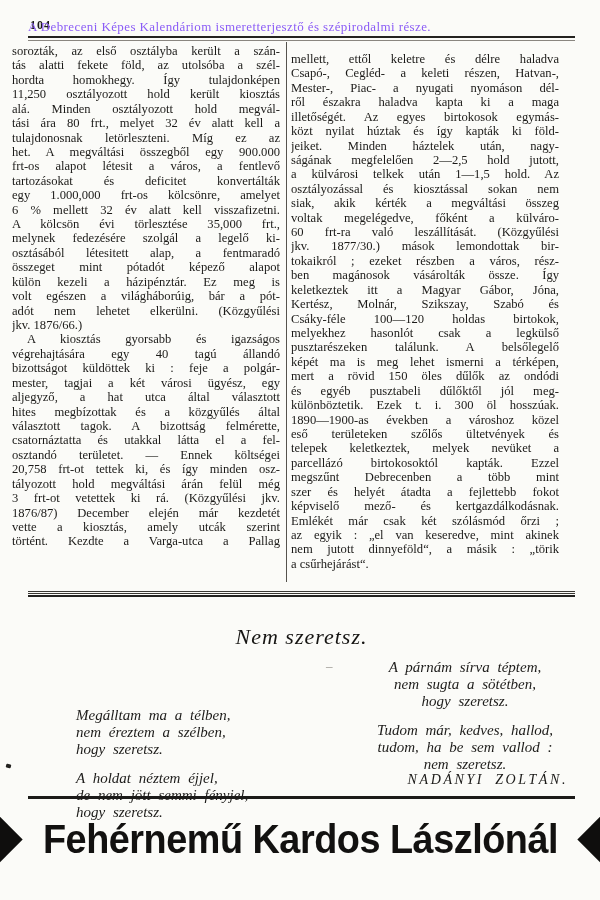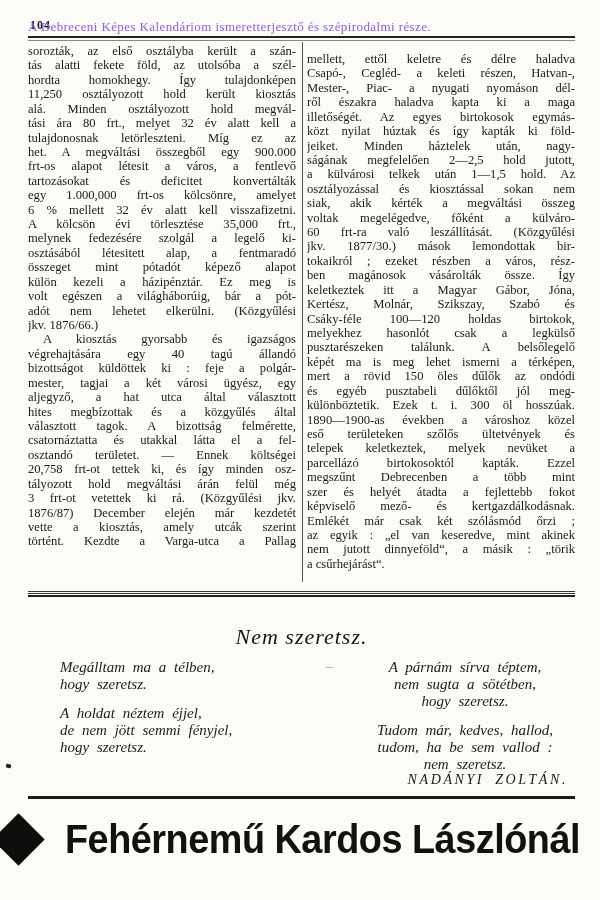--- a/index.html
+++ b/index.html
@@ -10,50 +10,50 @@
     color:#1b1a18;
   }
   
   .header{position:absolute;left:28px;top:18px;width:547px;height:16px;}
   .pagenum{position:absolute;left:2px;top:0;font-size:12px;font-weight:bold;letter-spacing:1px;}
   .runtitle{position:absolute;left:0;top:1px;width:100%;text-align:left;
     font-size:13px;letter-spacing:.4px;color:#8b5cf6;}
   .header-rule{position:absolute;left:28px;top:36px;width:547px;height:2px;
     border-top:2px solid #242320;border-bottom:1px solid #8a8680;}
   
-  .article{position:absolute;left:28px;top:44px;width:547px;height:536px;}
+  .article{position:absolute;left:12px;top:44px;width:547px;height:536px;}
   .col{position:absolute;top:0;height:534px;overflow:hidden;}
   .col-left{left:0;width:268px;}
   .col-right{left:279px;width:268px;margin-top:8px;}
   .col-divider{position:absolute;left:274px;top:-2px;width:1px;height:540px;background:#55524d;}
   .tl{font-size:12.6px;line-height:14.43px;height:14.43px;
       text-align:justify;text-align-last:justify;white-space:normal;}
   .tl.end{text-align-last:left;}
   .tl.ind{text-indent:15px;}
   
   .triple-rule{position:absolute;left:28px;top:591px;width:547px;}
   .triple-rule .r1{height:1px;background:#3a3834;margin-bottom:1px;}
   .triple-rule .r2{height:1px;background:#3a3834;margin-bottom:1px;}
   .triple-rule .r3{height:2px;background:#232220;}
   
   .poem-title{position:absolute;left:28px;top:624px;width:547px;text-align:center;
     font-style:italic;font-size:22px;letter-spacing:1px;color:#161513;}
   .poem-col{position:absolute;top:659px;width:240px;font-style:italic;font-size:15px;
     line-height:17px;word-spacing:4px;color:#1d1c1a;}
-  .poem-col-left{left:60px;}
+  .poem-col-left{left:76px;margin-top:48px;}
   .poem-col-right{left:345px;text-align:center;}
   .stanza{margin-bottom:12px;}
   .artifact-dash{position:absolute;left:326px;top:658px;font-size:13px;color:#8f8c85;
     letter-spacing:-2px;}
   .poem-author{position:absolute;left:28px;top:772px;width:540px;text-align:right;
     font-style:italic;font-size:14px;letter-spacing:2.6px;word-spacing:5px;color:#1b1a18;}
   
   .ad-rule{position:absolute;left:28px;top:796px;width:547px;height:3px;background:#1c1b19;}
   .ad{position:absolute;left:0;top:806px;width:600px;height:66px;
-    display:flex;align-items:center;gap:20px;}
+    display:flex;align-items:center;justify-content:center;gap:20px;}
   .diamond{width:37px;height:37px;background:#0f0e0d;transform:rotate(45deg);flex:0 0 auto;}
   .ad-text{font-family:"Liberation Sans", sans-serif;font-weight:bold;font-size:39px;
     letter-spacing:-.5px;color:#121110;transform:scale(.97,1.04);white-space:nowrap;}
   
   .ink-speck{position:absolute;left:6px;top:764px;width:5px;height:4px;background:#232220;
     border-radius:1px;transform:rotate(14deg);}
 </style>
 </head>
 <body>
 
@@ -146,20 +146,21 @@
   <div class="r1"></div>
     <div class="r2"></div>
     <div class="r3"></div>
 </div>
 
 <div class="poem-title">Nem szeretsz.</div>
 <span class="artifact-dash">–</span>
 <div class="poem-col poem-col-left">
     <div class="stanza">
       <div>Megálltam ma a télben,</div>
+      <div>nem éreztem a szélben,</div>
       <div>hogy szeretsz.</div>
     </div>
     <div class="stanza">
       <div>A holdat néztem éjjel,</div>
       <div>de nem jött semmi fényjel,</div>
       <div>hogy szeretsz.</div>
     </div>
   </div>
 <div class="poem-col poem-col-right">
     <div class="stanza">

